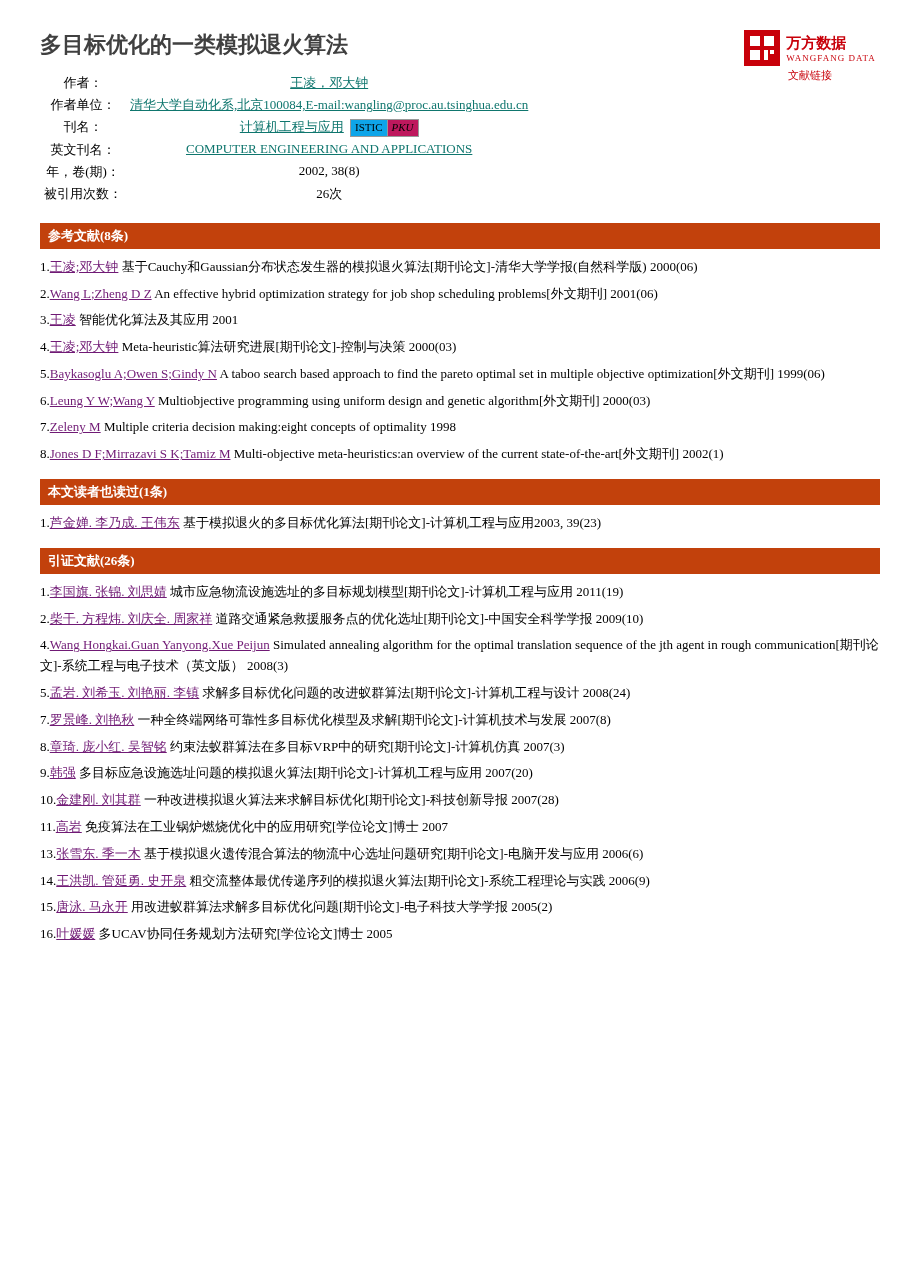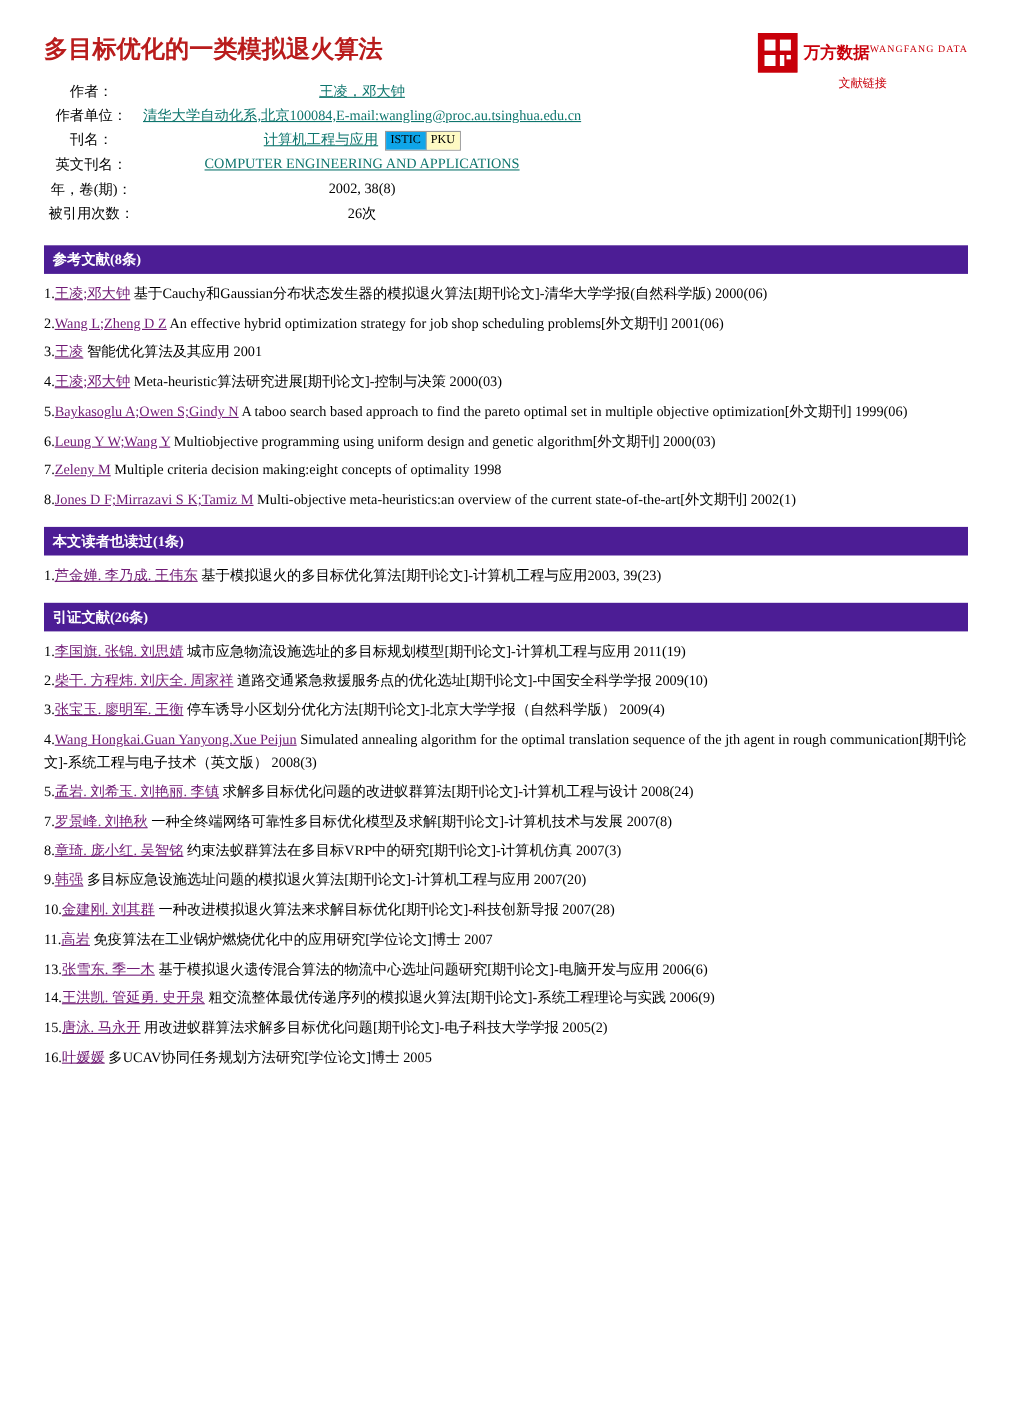--- a/index.html
+++ b/index.html
@@ -15,21 +15,21 @@
     .header-area {
       display: flex;
       justify-content: space-between;
       align-items: flex-start;
       margin-bottom: 18px;
     }
     .title-block { flex: 1; }
     .main-title {
       font-size: 22px;
       font-weight: bold;
-      color: #b91c1c;
+      color: #404040;
       margin-bottom: 12px;
       font-family: SimHei, "黑体", sans-serif;
     }
     .meta-table { border-collapse: collapse; }
     .meta-table td {
       padding: 2px 4px;
       vertical-align: top;
       font-size: 13px;
       text-align: center;
     }
@@ -51,59 +51,60 @@
       width: 36px;
       height: 36px;
       background: #c8000a;
       display: flex;
       align-items: center;
       justify-content: center;
       color: #fff;
       font-weight: bold;
       font-size: 16px;
     }
-    .logo-text-block { display: flex; flex-direction: row; }
+    .logo-text-block { display: flex; flex-direction: column; }
     .logo-cn {
       font-size: 15px;
       font-weight: bold;
       color: #c8000a;
       font-family: SimHei, sans-serif;
     }
     .logo-en {
       font-size: 9px;
       color: #c8000a;
       letter-spacing: 1px;
     }
     .logo-sub {
       font-size: 11px;
       color: #c8000a;
       margin-top: 2px;
     }
     .section-header {
-      background: #4c1d95;
+      background: #c2410c;
       color: #fff;
       padding: 4px 8px;
       font-size: 13px;
       font-weight: bold;
       margin: 14px 0 8px 0;
     }
     .ref-item {
       margin-bottom: 6px;
       font-size: 13px;
       line-height: 1.6;
     }
     .ref-link { color: #701a75; text-decoration: underline; }
     .ref-text { color: #000; }
     .journal-badge-istic {
       background: #0ea5e9;
       border-color: #666;
     }
     .journal-badge-pku {
-      background: #fef9c3;
+      background: #be185d;
       border-color: #666;
+      font-style: italic;
     }
     .badge-row {
       display: inline-flex;
       border: 1px solid #999;
       margin-left: 3px;
       vertical-align: middle;
     }
     .badge-cell {
       padding: 0 4px;
       font-size: 11px;
@@ -199,21 +200,20 @@
   <div id="also-read-list">
       <div class="ref-item"><span class="ref-text">1.</span><a class="ref-link" href="#">芦金婵. 李乃成. 王伟东</a><span class="ref-text"> 基于模拟退火的多目标优化算法[期刊论文]-计算机工程与应用2003, 39(23)</span></div>
     </div>
 </div>
 
 <div>
   <div class="section-header">引证文献(26条)</div>
   <div id="cited-by-list">
       <div class="ref-item"><span class="ref-text">1.</span><a class="ref-link" href="#">李国旗. 张锦. 刘思婧</a><span class="ref-text"> 城市应急物流设施选址的多目标规划模型[期刊论文]-计算机工程与应用 2011(19)</span></div>
       <div class="ref-item"><span class="ref-text">2.</span><a class="ref-link" href="#">柴干. 方程炜. 刘庆全. 周家祥</a><span class="ref-text"> 道路交通紧急救援服务点的优化选址[期刊论文]-中国安全科学学报 2009(10)</span></div>
-      <div class="ref-item"><span class="ref-text">3.</span><a class="ref-link" href="#">张宝玉. 廖明军. 王衡</a><span class="ref-text"> 停车诱导小区划分优化方法[期刊论文]-北京大学学报（自然科学版） 2009(4)</span></div>
       <div class="ref-item"><span class="ref-text">4.</span><a class="ref-link" href="#">Wang Hongkai.Guan Yanyong.Xue Peijun</a><span class="ref-text"> Simulated annealing algorithm for the optimal translation sequence of the jth agent in rough communication[期刊论文]-系统工程与电子技术（英文版） 2008(3)</span></div>
       <div class="ref-item"><span class="ref-text">5.</span><a class="ref-link" href="#">孟岩. 刘希玉. 刘艳丽. 李镇</a><span class="ref-text"> 求解多目标优化问题的改进蚁群算法[期刊论文]-计算机工程与设计 2008(24)</span></div>
       <div class="ref-item"><span class="ref-text">7.</span><a class="ref-link" href="#">罗景峰. 刘艳秋</a><span class="ref-text"> 一种全终端网络可靠性多目标优化模型及求解[期刊论文]-计算机技术与发展 2007(8)</span></div>
       <div class="ref-item"><span class="ref-text">8.</span><a class="ref-link" href="#">章琦. 庞小红. 吴智铭</a><span class="ref-text"> 约束法蚁群算法在多目标VRP中的研究[期刊论文]-计算机仿真 2007(3)</span></div>
       <div class="ref-item"><span class="ref-text">9.</span><a class="ref-link" href="#">韩强</a><span class="ref-text"> 多目标应急设施选址问题的模拟退火算法[期刊论文]-计算机工程与应用 2007(20)</span></div>
       <div class="ref-item"><span class="ref-text">10.</span><a class="ref-link" href="#">金建刚. 刘其群</a><span class="ref-text"> 一种改进模拟退火算法来求解目标优化[期刊论文]-科技创新导报 2007(28)</span></div>
       <div class="ref-item"><span class="ref-text">11.</span><a class="ref-link" href="#">高岩</a><span class="ref-text"> 免疫算法在工业锅炉燃烧优化中的应用研究[学位论文]博士 2007</span></div>
       <div class="ref-item"><span class="ref-text">13.</span><a class="ref-link" href="#">张雪东. 季一木</a><span class="ref-text"> 基于模拟退火遗传混合算法的物流中心选址问题研究[期刊论文]-电脑开发与应用 2006(6)</span></div>
       <div class="ref-item"><span class="ref-text">14.</span><a class="ref-link" href="#">王洪凯. 管延勇. 史开泉</a><span class="ref-text"> 粗交流整体最优传递序列的模拟退火算法[期刊论文]-系统工程理论与实践 2006(9)</span></div>
       <div class="ref-item"><span class="ref-text">15.</span><a class="ref-link" href="#">唐泳. 马永开</a><span class="ref-text"> 用改进蚁群算法求解多目标优化问题[期刊论文]-电子科技大学学报 2005(2)</span></div>

